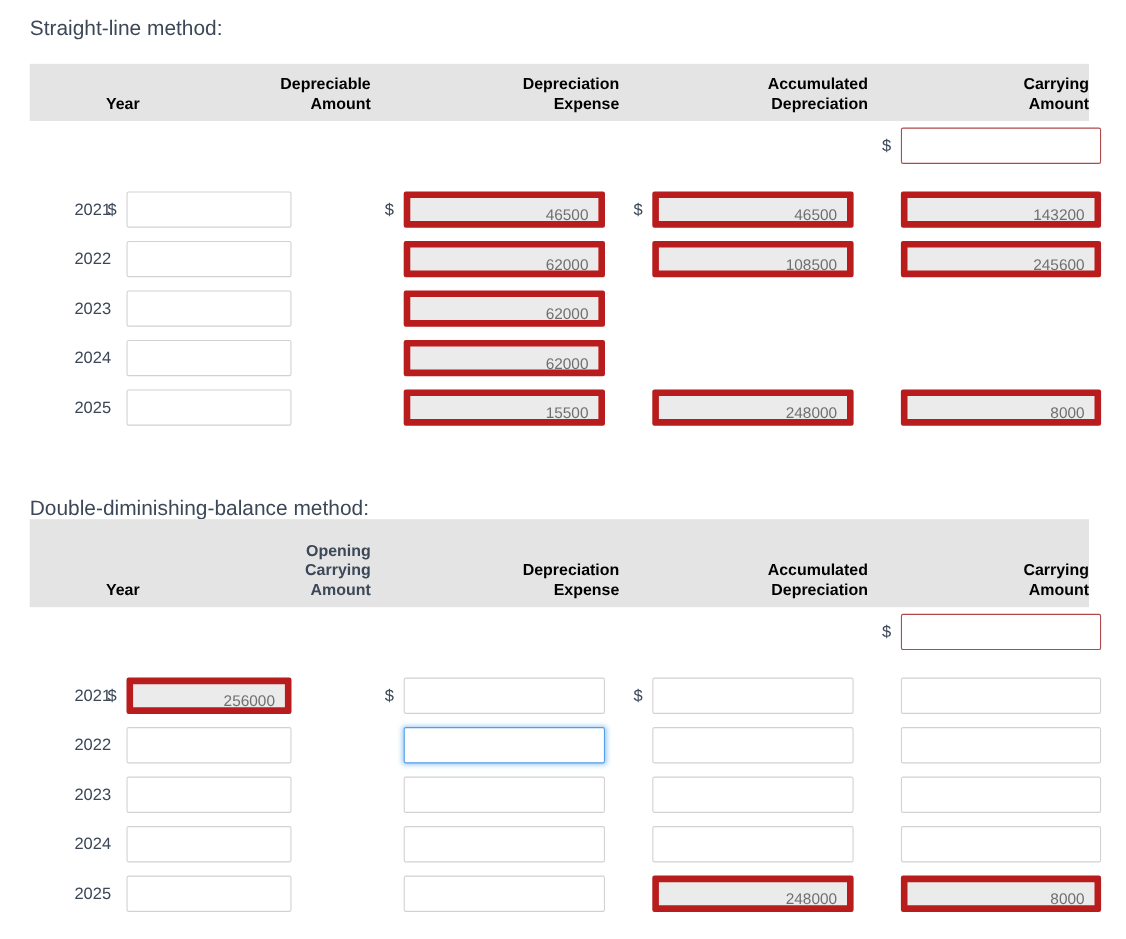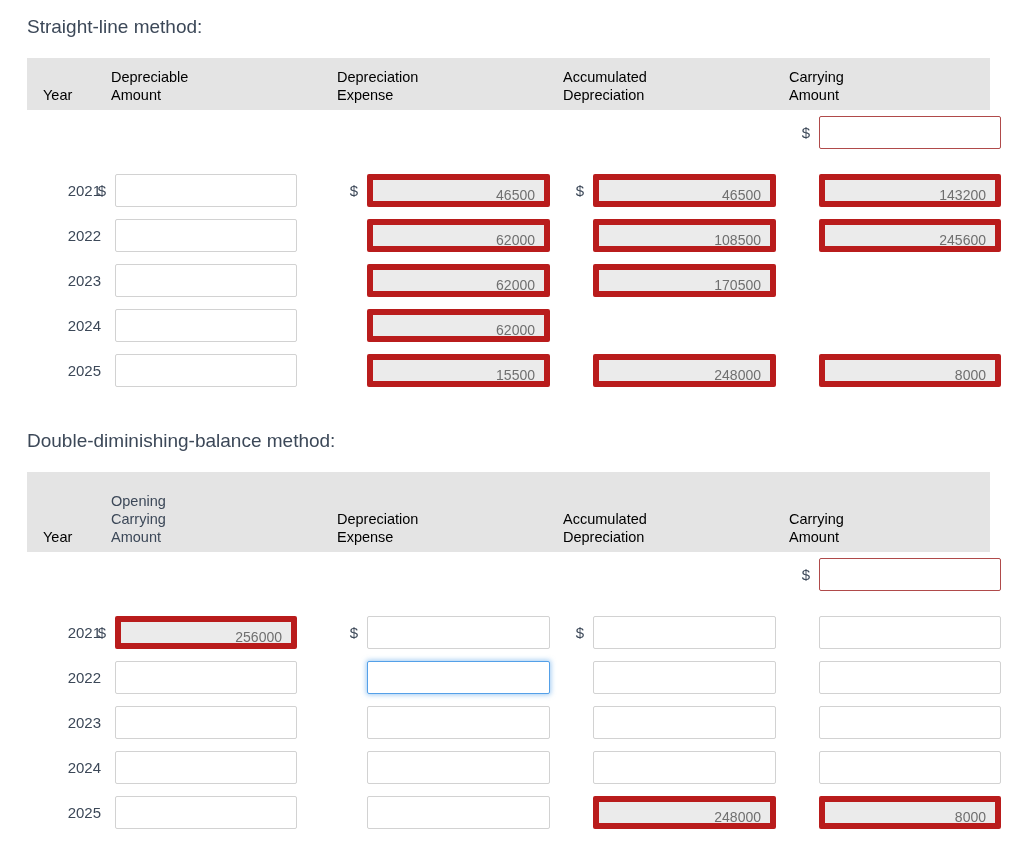--- a/index.html
+++ b/index.html
@@ -25,21 +25,21 @@
   
   .caption {
     position: absolute;
     left: 27px;
     font-size: 19px;
     line-height: 18px;
     color: #3c4858;
     white-space: nowrap;
   }
   #caption-1 { top: 18px; }
-  #caption-2 { top: 432px; }
+  #caption-2 { top: 454px; }
 
   
   .table-block {
     position: absolute;
     left: 27px;
     width: 963px;
   }
   #table-1 { top: 58px; }
   #table-2 { top: 472px; }
 
@@ -49,23 +49,23 @@
     position: relative;
     width: 963px;
   }
   #table-1 .thead { height: 52px; }
   #table-2 .thead { height: 80px; }
 
   .th {
     position: absolute;
     bottom: 6px;
     font-size: 14.5px;
-    font-weight: normal;
+    font-weight: bold;
     line-height: 18px;
-    text-align: left;
+    text-align: right;
     color: #000000;
   }
   .th.slate { color: #3c4858; }
 
   
   .col-year  { left: 16px;   width: 84px; }
   .col-c1    { left: 84px;  width: 226px; }
   .col-c2    { left: 310px; width: 226px; }
   .col-c3    { left: 536px; width: 226px; }
   .col-c4    { left: 762px; width: 201px; }
@@ -129,21 +129,21 @@
     border: 1px solid #b04a4a;
     background: #ffffff;
   }
   .cell.focused {
     border: 1px solid #54a0e8;
     background: #ffffff;
     box-shadow: 0 0 5px 1px rgba(84,160,232,0.55);
   }
 
   
-  .cell.c1 { left: 88px;  width: 182px; }
+  .cell.c1 { left: 88px;  width: 150px; }
   .cell.c2 { left: 340px; width: 183px; }
   .cell.c3 { left: 566px; width: 183px; }
   .cell.c4 { left: 792px; width: 182px; }
 
   .dollar.d1 { left: 88px; margin-left: -22px; }
   .dollar.d2 { left: 340px; margin-left: -22px; }
   .dollar.d3 { left: 566px; margin-left: -22px; }
   .dollar.d4 { left: 792px; margin-left: -22px; }
 </style>
 </head>
@@ -194,21 +194,20 @@
           <div class="year-label">2022</div>
           <div class="cell c1"></div>
           <div class="cell c2 filled">62000</div>
           <div class="cell c3 filled">108500</div>
           <div class="cell c4 filled">245600</div>
         </div>
         <div class="row" style="top: 148px;">
           <div class="year-label">2023</div>
           <div class="cell c1"></div>
           <div class="cell c2 filled">62000</div>
-          <div class="cell c3 filled">170500</div>
         </div>
         <div class="row" style="top: 193px;">
           <div class="year-label">2024</div>
           <div class="cell c1"></div>
           <div class="cell c2 filled">62000</div>
         </div>
         <div class="row" style="top: 238px;">
           <div class="year-label">2025</div>
           <div class="cell c1"></div>
           <div class="cell c2 filled">15500</div>

